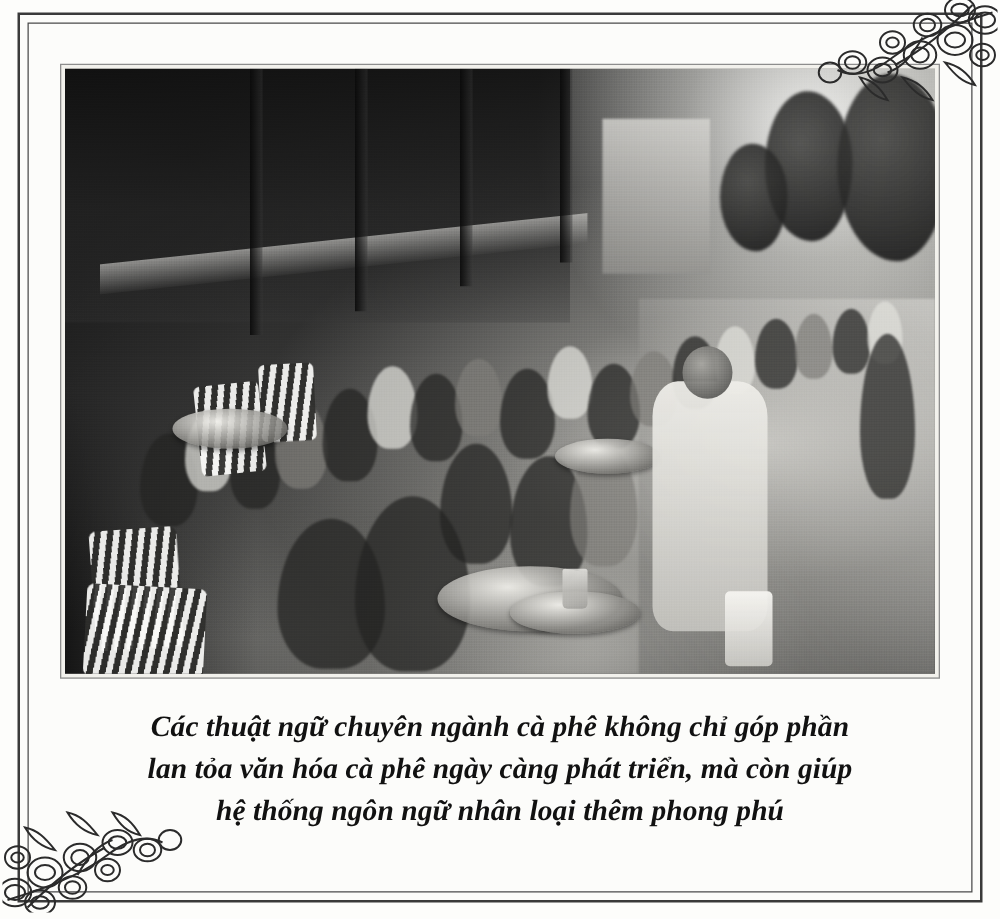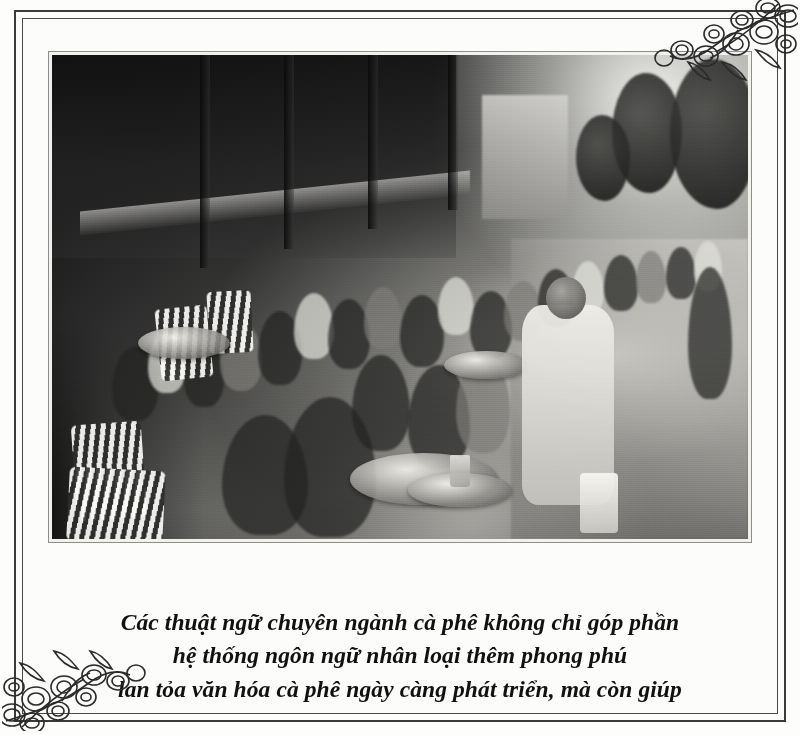--- a/index.html
+++ b/index.html
@@ -185,21 +185,20 @@
     top: 566px;
     width: 702px;
     text-align: center;
     color: #111111;
     font-family: "Liberation Serif", serif;
     font-style: italic;
     font-weight: bold;
     font-size: 23.5px;
     line-height: 1.42;
     letter-spacing: 0.1px;
-    margin-top: 40px;
   }
   .caption .line {
     display: block;
     white-space: nowrap;
   }
 
   
   .ornament {
     position: absolute;
     pointer-events: none;
@@ -282,22 +281,22 @@
       <div style="position:absolute; left:528px; top:418px; width:38px; height:60px; background:linear-gradient(to bottom, rgba(246,245,241,0.95), rgba(205,204,199,0.9)); border-radius:4px; filter:blur(0.3px);"></div>
 
       <div style="position:absolute; left:398px; top:400px; width:20px; height:32px; background:linear-gradient(to bottom, rgba(235,234,230,0.8), rgba(140,139,135,0.6)); border-radius:2px 2px 4px 4px;"></div>
 
       <div class="grain"></div>
     </div>
   </div>
 
   <div class="caption">
     <span class="line">Các thuật ngữ chuyên ngành cà phê không chỉ góp phần</span>
+    <span class="line">lan tỏa văn hóa cà phê ngày càng phát triển, mà còn giúp</span>
     <span class="line">hệ thống ngôn ngữ nhân loại thêm phong phú</span>
-    <span class="line">lan tỏa văn hóa cà phê ngày càng phát triển, mà còn giúp</span>
   </div>
 
   <div class="ornament tr">
     <svg width="180" height="110" viewBox="0 0 180 110" fill="none" stroke="#2b2b2b" stroke-width="1.6">
       <g>
         <path d="M176 10 C150 18, 120 28, 96 46 C78 60, 64 62, 52 56"></path>
         <path d="M160 4 C142 22, 120 40, 98 52"></path>
         <path d="M120 30 C112 44, 104 54, 92 58"></path>
       </g>
       <g>

